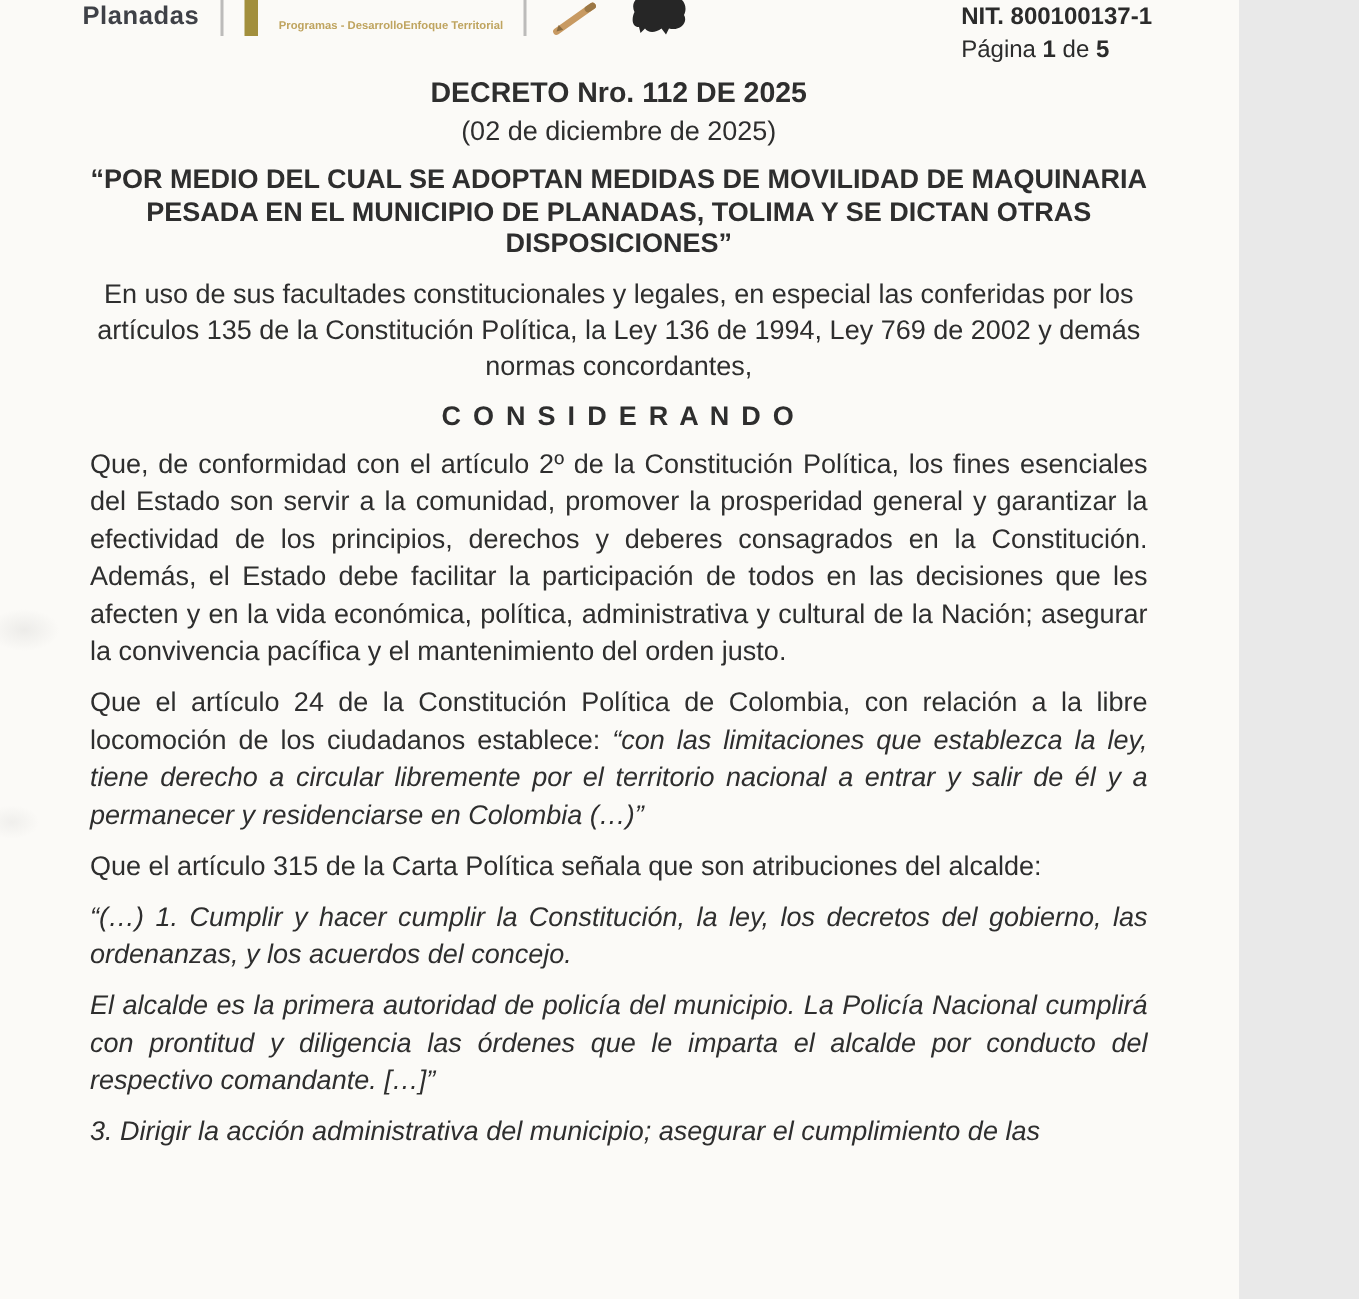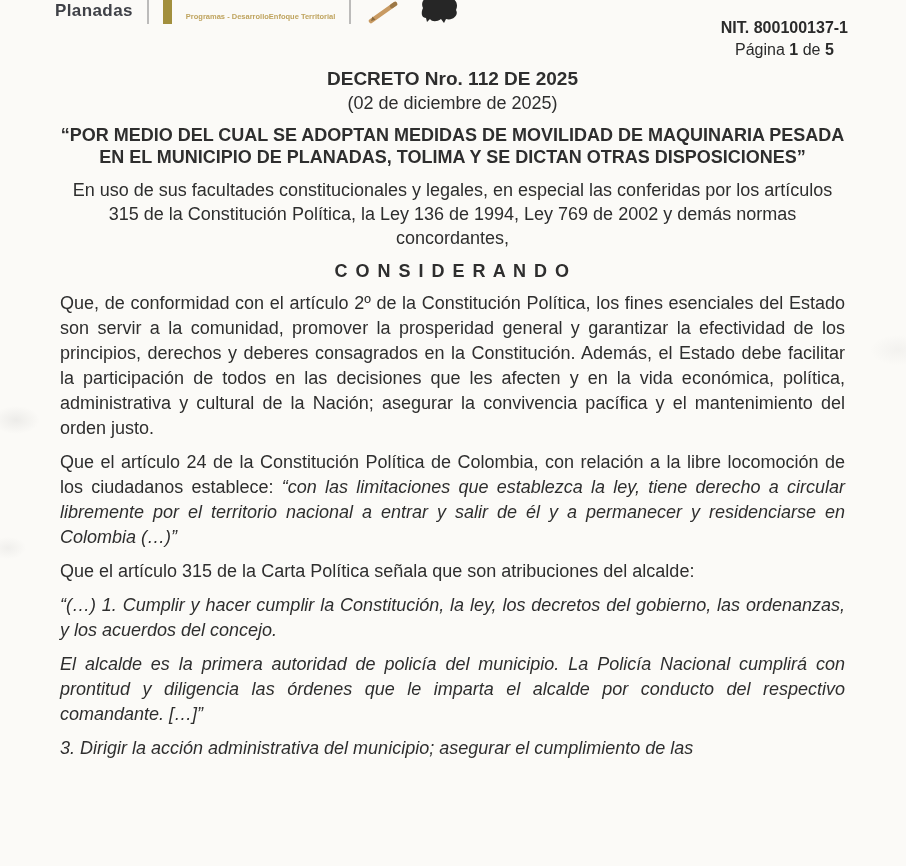--- a/index.html
+++ b/index.html
@@ -3,21 +3,21 @@
 <meta charset="utf-8">
 <style>
   * { box-sizing: border-box; margin: 0; padding: 0; }
   html, body { width: 906px; height: 866px; }
   body {
     font-family: "Liberation Sans", sans-serif;
     background: #e9e9e9;
   }
   .page {
     position: relative;
-    width: 906px;
+    width: 826px;
     height: 866px;
     overflow: hidden;
     background-color: #fbfaf7;
     background-image:
       radial-gradient(ellipse 34px 20px at 16px 420px, rgba(110,110,110,0.10), transparent 70%),
       radial-gradient(ellipse 26px 16px at 8px 548px, rgba(110,110,110,0.08), transparent 70%),
       radial-gradient(ellipse 40px 22px at 898px 350px, rgba(110,110,110,0.06), transparent 70%);
     color: #2e2e2e;
   }
 
@@ -59,22 +59,22 @@
     align-items: center;
     font-size: 7.5px;
     line-height: 9px;
     font-weight: 600;
     color: #bfa45f;
     padding-bottom: 3px;
     white-space: nowrap;
   }
   .pencil-wrap, .emblem-wrap { display: flex; align-items: flex-end; }
   .header-right {
-    text-align: center;
-    padding-top: 18px;
+    text-align: left;
+    padding-top: 2px;
     font-size: 16px;
     line-height: 20px;
     color: #2b2b2b;
     white-space: nowrap;
   }
   .nit { font-weight: 700; }
   .pagina { margin-top: 2px; }
   .pagina b { font-weight: 700; }
 
   
@@ -163,21 +163,21 @@
     </div>
   </header>
 
   <main class="doc-main">
     <h1 class="decree-title">DECRETO Nro. 112 DE 2025</h1>
     <div class="decree-date">(02 de diciembre de 2025)</div>
 
     <h2 class="subject">“POR MEDIO DEL CUAL SE ADOPTAN MEDIDAS DE MOVILIDAD DE MAQUINARIA PESADA EN EL MUNICIPIO DE PLANADAS, TOLIMA Y SE DICTAN OTRAS DISPOSICIONES”</h2>
 
 
-    <p class="preamble">En uso de sus facultades constitucionales y legales, en especial las conferidas por los artículos 315 de la Constitución Política, la Ley 136 de 1994, Ley 769 de 2002 y demás normas concordantes,</p>
+    <p class="preamble">En uso de sus facultades constitucionales y legales, en especial las conferidas por los artículos 135 de la Constitución Política, la Ley 136 de 1994, Ley 769 de 2002 y demás normas concordantes,</p>
 
     <h3 class="considerando">C O N S I D E R A N D O</h3>
 
     <p class="para">Que, de conformidad con el artículo 2º de la Constitución Política, los fines esenciales del Estado son servir a la comunidad, promover la prosperidad general y garantizar la efectividad de los principios, derechos y deberes consagrados en la Constitución. Además, el Estado debe facilitar la participación de todos en las decisiones que les afecten y en la vida económica, política, administrativa y cultural de la Nación; asegurar la convivencia pacífica y el mantenimiento del orden justo.</p>
 
     <p class="para"><span>Que el artículo 24 de la Constitución Política de Colombia, con relación a la libre locomoción de los ciudadanos establece: </span><span class="quote-inline">“con las limitaciones que establezca la ley, tiene derecho a circular libremente por el territorio nacional a entrar y salir de él y a permanecer y residenciarse en Colombia (…)”</span></p>
 
     <p class="para">Que el artículo 315 de la Carta Política señala que son atribuciones del alcalde:</p>
 
     <p class="para quote">“(…) 1. Cumplir y hacer cumplir la Constitución, la ley, los decretos del gobierno, las ordenanzas, y los acuerdos del concejo.</p>

